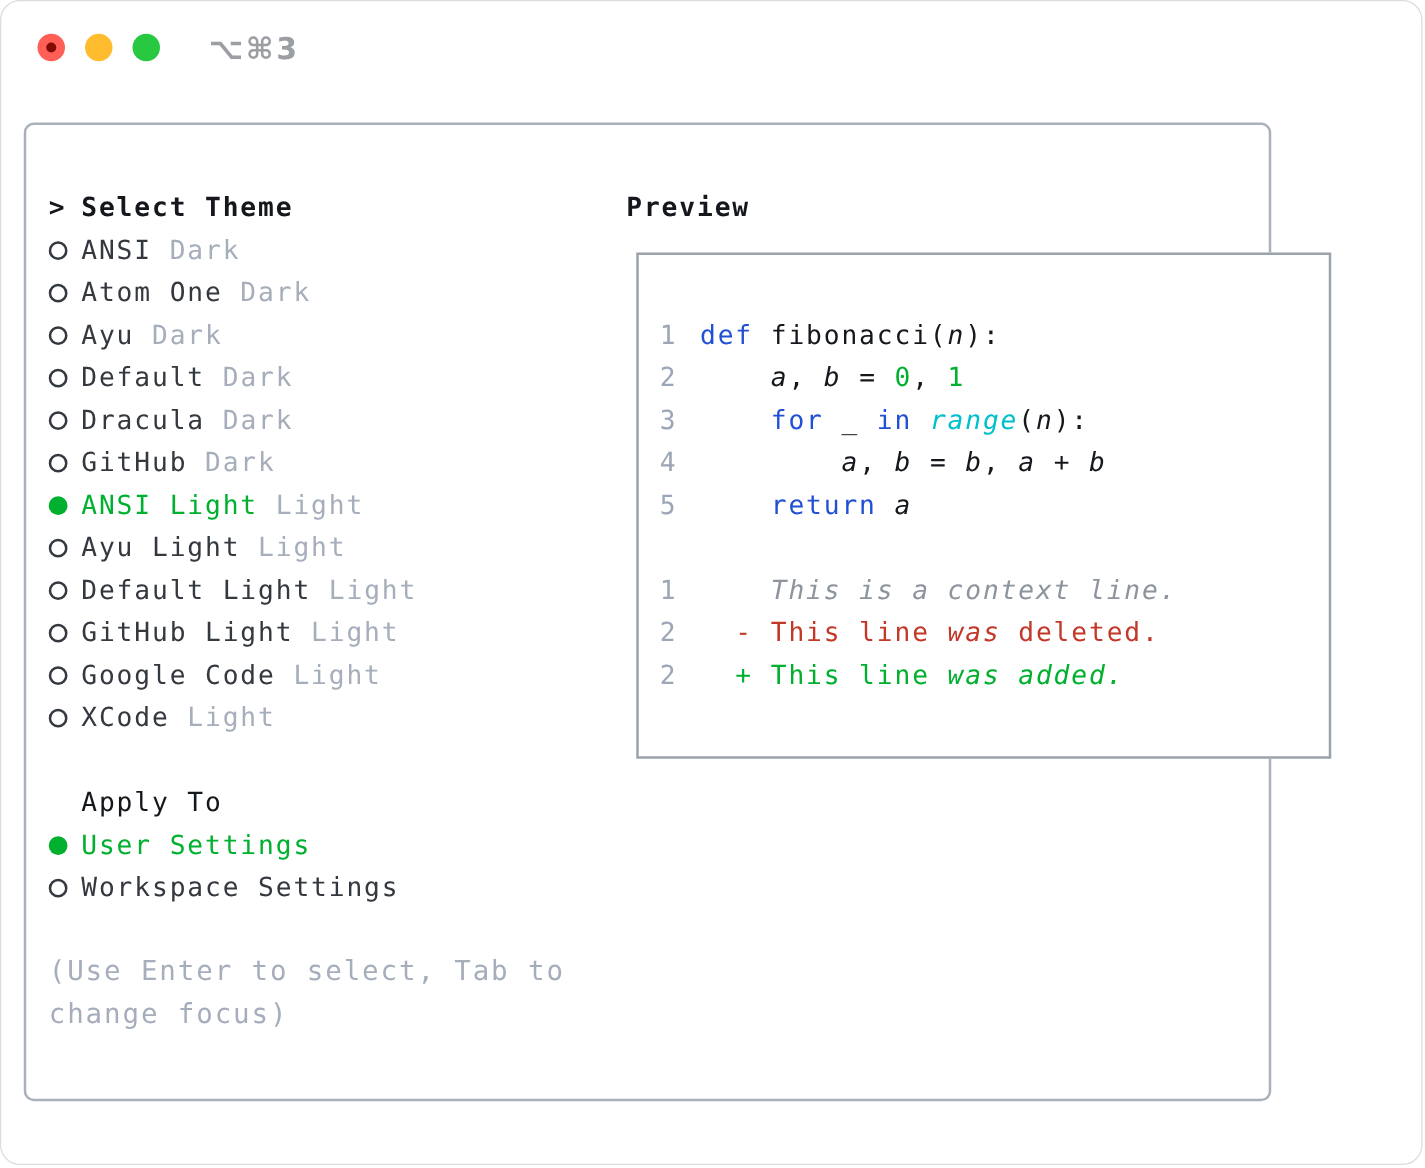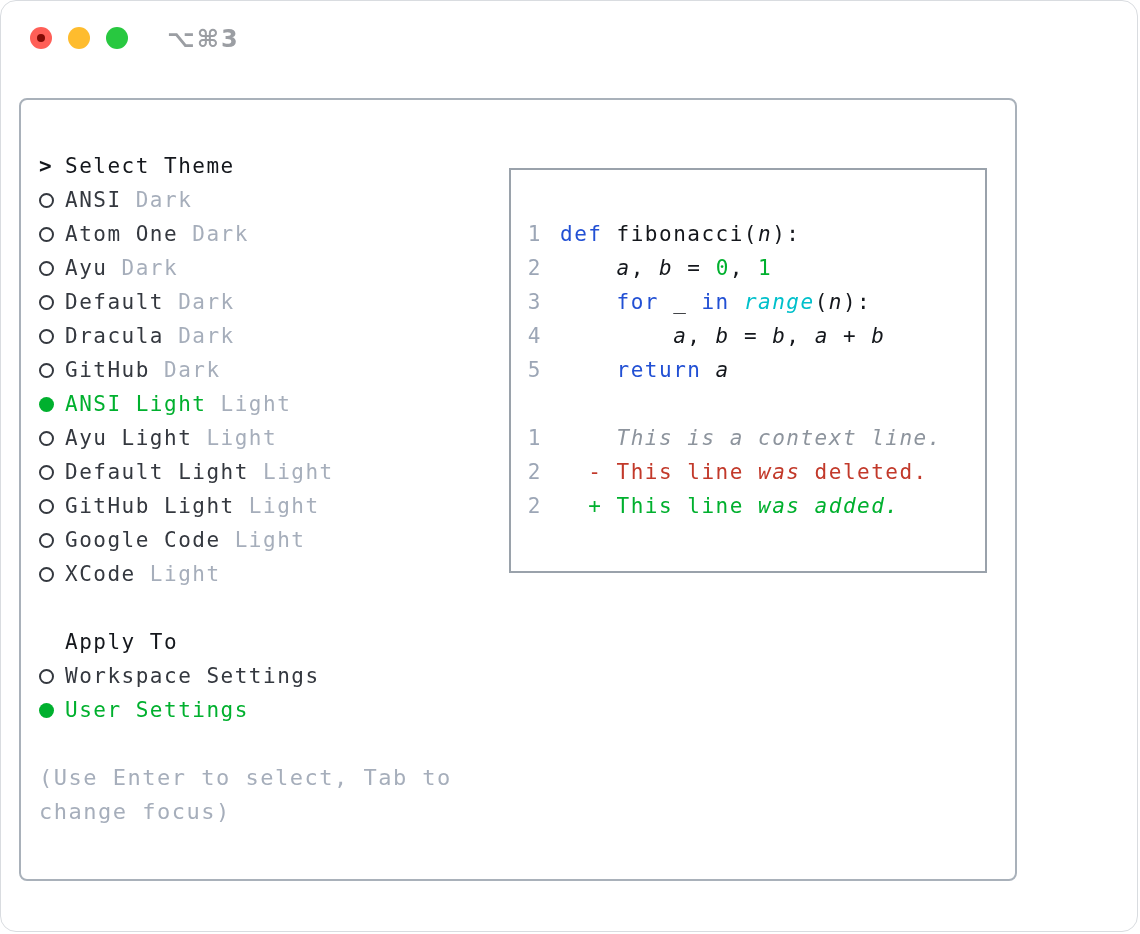--- a/index.html
+++ b/index.html
@@ -32,33 +32,33 @@
   .left-panel{position:absolute;left:18px;top:49px;}
   .right-panel{position:absolute;left:480px;top:49px;width:500px;}
 
   
   .row{display:flex;align-items:center;height:34px;white-space:pre;
        font-size:21px;letter-spacing:1.5px;line-height:34px;}
   .icon-cell{width:26px;flex:0 0 26px;display:flex;align-items:center;}
   .marker{font-weight:bold;color:var(--ink);}
   .radio{width:11px;height:11px;border:2px solid var(--dark);border-radius:50%;box-sizing:content-box;}
   .radio.sel{width:15px;height:15px;border:none;background:var(--green);}
-  .hdr{font-weight:normal;color:var(--ink);}
+  .hdr{font-weight:bold;color:var(--ink);}
   .nm{color:var(--dark);text-align:center;}
   .nm.sel{color:var(--green);}
   .vr{color:var(--muted);}
   .apply-hdr{color:var(--ink);}
   .opt-label{color:var(--dark);}
   .opt-label.sel{color:var(--green);}
   .spacer{height:34px;}
   .hint{height:34px;line-height:34px;font-size:22px;letter-spacing:1.5px;color:var(--muted);white-space:pre;}
 
   
   .preview-box{
-    margin-left:8px;margin-top:19px;width:478px;height:405px;
+    margin-left:8px;margin-top:19px;width:556px;height:405px;
     border:2px solid var(--border-preview);box-sizing:border-box;
     padding:47px 0 0 16px;background:#ffffff;overflow:hidden;
   }
   .cl{height:34px;line-height:34px;font-size:21px;letter-spacing:1.5px;white-space:pre;}
   .ln{display:inline-block;width:15px;margin-right:18px;text-align:right;color:var(--lnum);}
   .c-pl{color:var(--ink);}
   .c-kw{color:var(--blue);}
   .c-bi{color:var(--cyan);font-style:italic;}
   .c-id{color:var(--ink);font-style:italic;}
   .c-num{color:var(--green);}
@@ -101,29 +101,32 @@
           <div class="row"><span class="icon-cell"><span class="radio"></span></span><span class="nm">GitHub Light</span><span class="vr"> Light</span></div>
           <div class="row"><span class="icon-cell"><span class="radio"></span></span><span class="nm">Google Code</span><span class="vr"> Light</span></div>
           <div class="row"><span class="icon-cell"><span class="radio"></span></span><span class="nm">XCode</span><span class="vr"> Light</span></div>
         </div>
       <div class="spacer"></div>
       <div class="row">
         <span class="icon-cell"></span>
         <span class="apply-hdr">Apply To</span>
       </div>
       <div id="apply-rows">
+          <div class="row"><span class="icon-cell"><span class="radio sel"></span></span><span class="opt-label sel">User Settings</span></div>
           <div class="row"><span class="icon-cell"><span class="radio"></span></span><span class="opt-label">Workspace Settings</span></div>
-          <div class="row"><span class="icon-cell"><span class="radio sel"></span></span><span class="opt-label sel">User Settings</span></div>
         </div>
       <div class="spacer"></div>
       <div class="hint">(Use Enter to select, Tab to</div>
       <div class="hint">change focus)</div>
     </div>
 
     <div class="right-panel">
+      <div class="row">
+        <span class="hdr">Preview</span>
+      </div>
       <div class="preview-box" id="preview-box">
           <div class="cl"><span class="ln">1</span><span class="c-kw">def</span><span class="c-pl"> fibonacci(</span><span class="c-id">n</span><span class="c-pl">):</span></div>
           <div class="cl"><span class="ln">2</span><span class="c-pl">    </span><span class="c-id">a</span><span class="c-pl">, </span><span class="c-id">b</span><span class="c-pl"> = </span><span class="c-num">0</span><span class="c-pl">, </span><span class="c-num">1</span></div>
           <div class="cl"><span class="ln">3</span><span class="c-pl">    </span><span class="c-kw">for</span><span class="c-pl"> _ </span><span class="c-kw">in</span><span class="c-pl"> </span><span class="c-bi">range</span><span class="c-pl">(</span><span class="c-id">n</span><span class="c-pl">):</span></div>
           <div class="cl"><span class="ln">4</span><span class="c-pl">        </span><span class="c-id">a</span><span class="c-pl">, </span><span class="c-id">b</span><span class="c-pl"> = </span><span class="c-id">b</span><span class="c-pl">, </span><span class="c-id">a</span><span class="c-pl"> + </span><span class="c-id">b</span></div>
           <div class="cl"><span class="ln">5</span><span class="c-pl">    </span><span class="c-kw">return</span><span class="c-pl"> </span><span class="c-id">a</span></div>
           <div class="cl"><span class="ln"></span></div>
           <div class="cl"><span class="ln">1</span><span class="c-ctx">    This is </span><span class="c-ctx it">a</span><span class="c-ctx"> context line.</span></div>
           <div class="cl"><span class="ln">2</span><span class="c-del">  - This line </span><span class="c-del it">was</span><span class="c-del"> deleted.</span></div>
           <div class="cl"><span class="ln">2</span><span class="c-add">  + This line </span><span class="c-add it">was</span><span class="c-add"> </span><span class="c-add it">added.</span></div>

